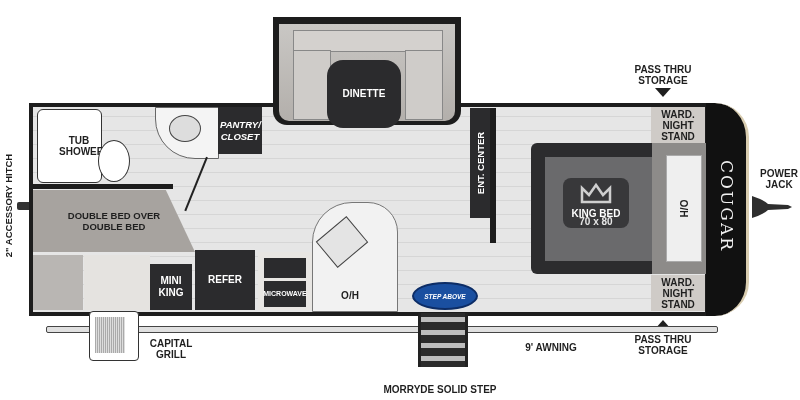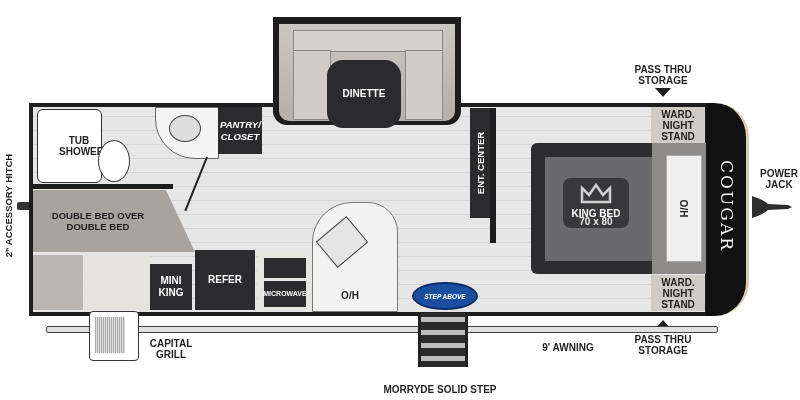--- a/index.html
+++ b/index.html
@@ -39,21 +39,21 @@
 </div>
 <div class="abs" style="left:98px; top:140px; width:30px; height:40px; background:#fff; border:1.5px solid #333; border-radius:50%;"></div>
 <div class="abs" style="left:155px; top:107px; width:62px; height:50px; background:#f4f4f4; border:1px solid #666; border-radius:0 0 0 40px;"></div>
 <div class="abs" style="left:169px; top:115px; width:30px; height:25px; background:#ddd; border:1px solid #444; border-radius:50%;"></div>
 
 <div class="abs dark" style="left:218px; top:107px; width:44px; height:47px; display:flex; align-items:center; justify-content:center;">
   <span class="wlbl" style="width:40px; font-size:9.5px;font-style:italic;">PANTRY/ CLOSET</span>
 </div>
 <div class="abs" style="left:206px; top:157px; width:1.5px; height:58px; background:#222; transform:rotate(22deg); transform-origin:top;"></div>
 
-<div class="abs" style="left:33px; top:190px; width:162px; height:62px; background:#a7a39f; clip-path:polygon(0 0, 82% 0, 100% 100%, 0 100%); display:flex; align-items:center; justify-content:flex-start;">
+<div class="abs" style="left:33px; top:190px; width:162px; height:62px; background:#a7a39f; clip-path:polygon(0 0, 82% 0, 100% 100%, 0 100%); display:flex; align-items:center; justify-content:center;">
   <span class="lbl" style="width:130px; font-size:9.5px;">DOUBLE BED OVER DOUBLE BED</span>
 </div>
 <div class="abs" style="left:33px; top:255px; width:50px; height:55px; background:#b9b6b3;"></div>
 <div class="abs" style="left:84px; top:255px; width:66px; height:55px; background:#e5e3e0;"></div>
 <div class="abs dark" style="left:150px; top:264px; width:42px; height:46px; display:flex; align-items:center; justify-content:center;">
   <span class="wlbl" style="width:40px;">MINI KING</span>
 </div>
 
 <div class="abs dark" style="left:195px; top:250px; width:60px; height:60px; display:flex; align-items:center; justify-content:center;">
   <span class="wlbl">REFER</span>
@@ -105,21 +105,21 @@
     </svg>
 </div>
 <div class="abs lbl" style="left:755px; top:168px; width:48px;">POWER JACK</div>
 
 <div class="abs lbl" style="left:628px; top:64px; width:70px;">PASS THRU STORAGE</div>
 <div class="abs" style="left:655px; top:88px; width:0; height:0; border-left:8px solid transparent; border-right:8px solid transparent; border-top:9px solid #1f1f1f;"></div>
 <div class="abs" style="left:655px; top:320px; width:0; height:0; border-left:8px solid transparent; border-right:8px solid transparent; border-bottom:9px solid #1f1f1f;"></div>
 <div class="abs lbl" style="left:628px; top:334px; width:70px;">PASS THRU STORAGE</div>
 
 <div class="abs" style="left:46px; top:326px; width:670px; height:5px; background:#e0e0e0; border:1px solid #444; border-radius:2px;"></div>
-<div class="abs lbl" style="left:533px; top:342px; width:70px;">9' AWNING</div>
+<div class="abs lbl" style="left:516px; top:342px; width:70px;">9' AWNING</div>
 
 <div class="abs" style="left:89px; top:311px; width:48px; height:48px; background:#fff; border:1.5px solid #333; border-radius:4px;">
   <div style="position:absolute; left:5px; top:5px; width:30px; height:36px; background:repeating-linear-gradient(90deg,#aaa 0 1px,#ddd 1px 2px);"></div>
 </div>
 <div class="abs lbl" style="left:144px; top:338px; width:54px;text-align:center;">CAPITAL GRILL</div>
 
 <div class="abs" style="left:418px; top:313px; width:44px; height:54px; background:repeating-linear-gradient(180deg,#2b2b2b 0 4px,#bdbdbd 4px 9px,#2b2b2b 9px 13px); border-left:3px solid #222; border-right:3px solid #222;"></div>
 <div class="abs lbl" style="left:370px; top:376px; width:140px;margin-top:8px;">MORRYDE SOLID STEP</div>
 
 </body></html>

